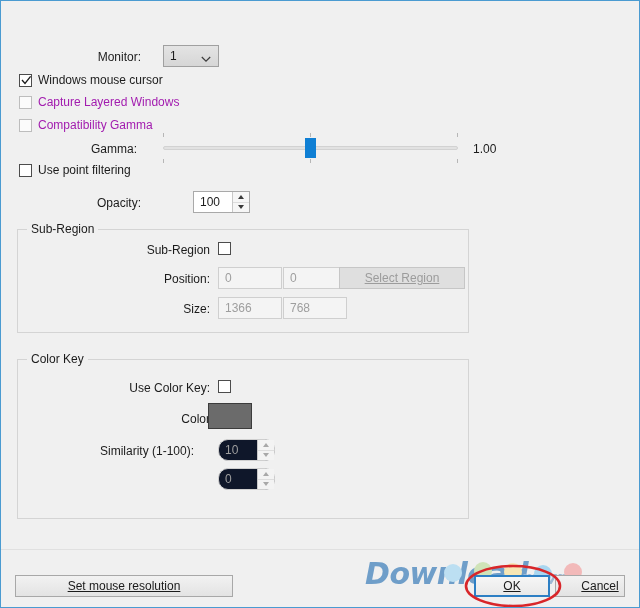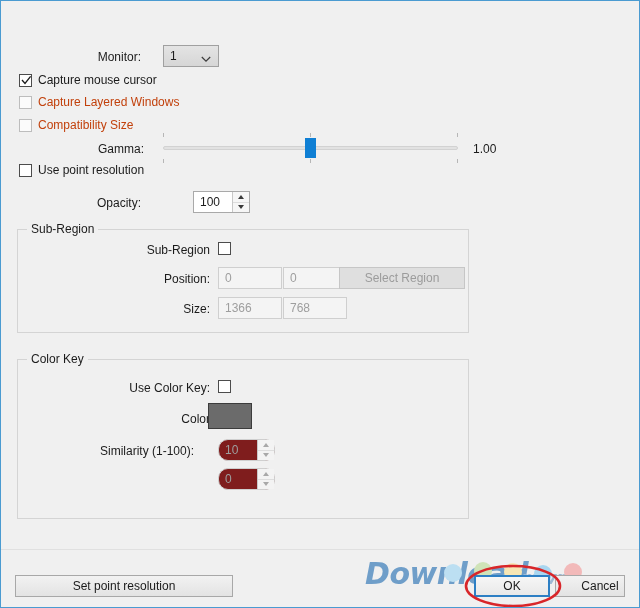--- a/index.html
+++ b/index.html
@@ -116,21 +116,21 @@
   .cbox .tick {
     position: absolute;
     left: 1px;
     top: 0px;
   }
   .cb-text {
     margin-left: 6px;
     font-size: 12px;
     color: #1b1b1b;
   }
-  .cb-text.dis { color: #c2410c; }
+  .cb-text.dis { color: #a21caf; }
 
   
   .cbox-abs {
     position: absolute;
     width: 13px;
     height: 13px;
     box-sizing: border-box;
     border: 1px solid #4c4c4c;
     background: #ffffff;
     cursor: default;
@@ -170,21 +170,21 @@
   .spin {
     position: absolute;
     box-sizing: border-box;
     height: 22px;
     border: 1px solid #a9a9a9;
     background: #ffffff;
     display: flex;
     align-items: center;
     cursor: text;
   }
-  .spin.dis { border-color: #cfcfcf; background: #7f1d1d; border-radius: 10px; }
+  .spin.dis { border-color: #cfcfcf; background: #0f172a; border-radius: 10px; }
   .spin .sval {
     padding-left: 6px;
     font-size: 12px;
     color: #1b1b1b;
   }
   .spin.dis .sval { color: #9e9e9e; }
   .spin .btns {
     position: absolute;
     right: 0px;
     top: 0px;
@@ -244,20 +244,21 @@
     box-sizing: border-box;
     border: 1px solid #a8a8a8;
     background: linear-gradient(#f2f2f2, #e3e3e3);
     display: flex;
     align-items: center;
     justify-content: center;
     font-size: 12px;
     color: #1b1b1b;
     cursor: default;
     white-space: nowrap;
+    text-decoration: underline;
   }
   .btn.dis {
     border-color: #c6c6c6;
     background: #dfdfdf;
     color: #9c9c9c;
   }
   .btn.focused {
     border: 2px solid #2d7fc4;
     background: linear-gradient(#f6f6f6, #e9e9e9);
   }
@@ -342,51 +343,51 @@
     </div>
 
     <div class="cb-row" style="left:18px; top:41px;">
       <span class="cbox">
         <span class="tick">
           <svg width="11" height="11" viewBox="0 0 11 11">
             <polyline points="1,5 4,8.5 9.6,1.4" fill="none" stroke="#1b1b1b" stroke-width="1.3"></polyline>
           </svg>
         </span>
       </span>
-      <span class="cb-text">Capture mouse cursor</span>
+      <span class="cb-text">Windows mouse cursor</span>
     </div>
 
     <div class="cb-row" style="left:18px; top:63px;">
       <span class="cbox dis"></span>
       <span class="cb-text dis">Capture Layered Windows</span>
     </div>
 
     <div class="cb-row" style="left:18px; top:86px;">
       <span class="cbox dis"></span>
-      <span class="cb-text dis">Compatibility Size</span>
-    </div>
-
-    <div class="lbl right" style="left:65px; top:110px; width:78px;">Gamma:</div>
+      <span class="cb-text dis">Compatibility Gamma</span>
+    </div>
+
+    <div class="lbl right" style="left:58px; top:110px; width:78px;">Gamma:</div>
 
     <div class="slider" style="left:162px; top:106px; width:295px; height:20px;">
       <div class="tickmark" style="left:0px;   top:-5px;"></div>
       <div class="tickmark" style="left:147px; top:-5px;"></div>
       <div class="tickmark" style="left:294px; top:-5px;"></div>
       <div class="track"></div>
       <div class="thumb" style="left:142px;"></div>
       <div class="tickmark" style="left:0px;   top:21px;"></div>
       <div class="tickmark" style="left:147px; top:21px;"></div>
       <div class="tickmark" style="left:294px; top:21px;"></div>
     </div>
 
     <div class="lbl" style="left:472px; top:110px;">1.00</div>
 
     <div class="cb-row" style="left:18px; top:131px;">
       <span class="cbox"></span>
-      <span class="cb-text">Use point resolution</span>
+      <span class="cb-text">Use point filtering</span>
     </div>
 
     <div class="lbl right" style="left:62px; top:164px; width:78px;">Opacity:</div>
     <div class="spin" style="left:192px; top:159px; width:57px;text-align:right;">
       <span class="sval">100</span>
       <span class="btns">
         <span class="up">
             <span class="ar-up"></span>
           </span>
         <span class="dn">
@@ -458,21 +459,21 @@
     <div class="watermark wm-sub" style="left:492px; top:536px;">.com.vn</div>
 
     <div class="dot" style="left:443px; top:532px; width:18px; height:18px; background:#bcdff2;"></div>
     <div class="dot" style="left:473px; top:530px; width:18px; height:18px; background:#cfe3b8;"></div>
     <div class="dot" style="left:503px; top:531px; width:18px; height:18px; background:#f7e6b4;"></div>
     <div class="dot" style="left:533px; top:533px; width:18px; height:18px; background:#a9d6f0;"></div>
     <div class="dot" style="left:563px; top:531px; width:18px; height:18px; background:#f2b9b9;"></div>
 
     <div class="sep-line" style="left:0px; top:517px; width:638px;"></div>
 
-    <div class="btn" style="left:14px; top:543px; width:218px; height:22px;">Set point resolution</div>
+    <div class="btn" style="left:14px; top:543px; width:218px; height:22px;">Set mouse resolution</div>
 
     <div class="btn focused" style="left:473px; top:543px; width:76px; height:22px;">OK</div>
 
     <div class="btn" style="left:554px; top:543px; width:70px; height:22px;padding-left:20px;">Cancel</div>
 
     <svg class="annot-ellipse" style="left:462px; top:532px;" width="100" height="44" viewBox="0 0 100 44">
       <ellipse cx="50" cy="22" rx="47" ry="20" fill="none" stroke="#d8262a" stroke-width="2.6"></ellipse>
     </svg>
 
   </div>

